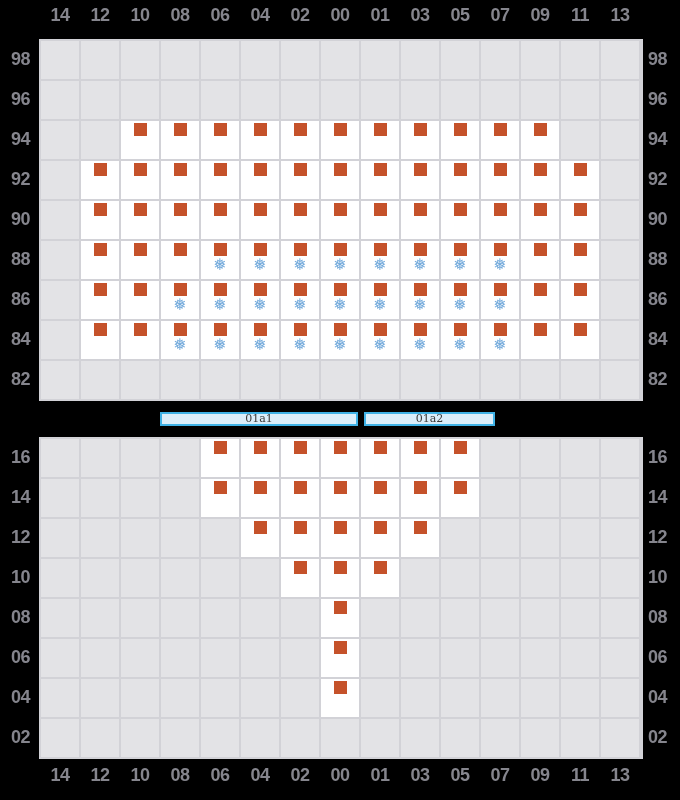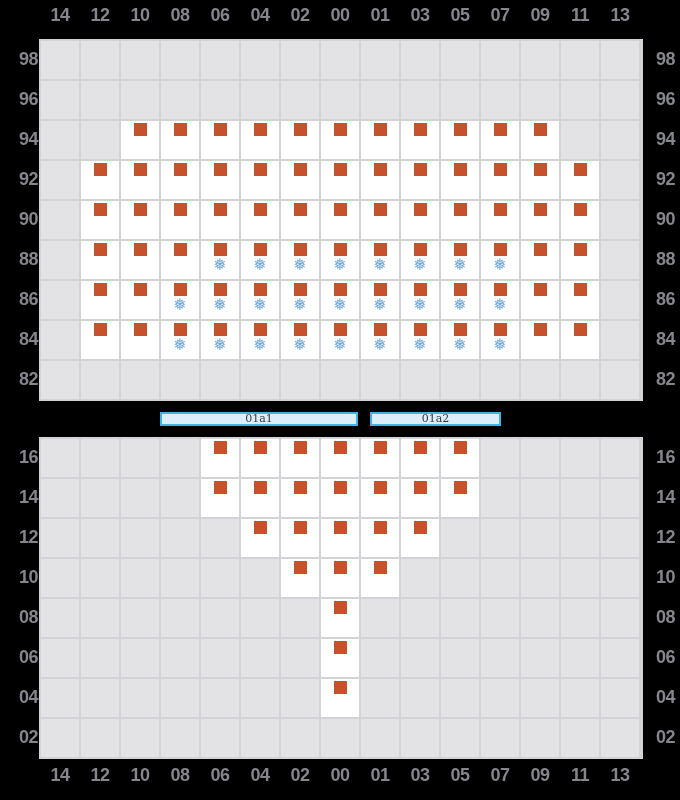--- a/index.html
+++ b/index.html
@@ -11,42 +11,42 @@
   .axis-row{position:absolute;left:40px;width:600px;height:22px;display:flex;}
   .axis-row span{
     width:40px;text-align:center;font-size:18px;line-height:22px;font-weight:700;
     color:var(--axis-label,#85858d);letter-spacing:-0.5px;
   }
   #col-header{top:4px;}
   #col-footer{top:764px;}
   
   .ylab{
     position:absolute;height:40px;line-height:38px;font-size:18px;font-weight:700;
-    color:var(--axis-label,#85858d);letter-spacing:-0.5px;margin-left:8px;
+    color:var(--axis-label,#85858d);letter-spacing:-0.5px;
   }
   .ylab.left{left:0;width:30px;text-align:right;}
   .ylab.right{left:648px;width:32px;text-align:left;}
   
   .panel{
     position:absolute;left:39px;width:602px;background:var(--grid-line,#d2d2d7);
     padding:1px;box-sizing:content-box;
   }
   #top-panel{top:39px;height:360px;}
   #bottom-panel{top:437px;height:320px;}
   .grid{display:grid;grid-template-columns:repeat(15,40px);grid-auto-rows:40px;width:600px;}
   .cell{position:relative;margin:1px;width:38px;height:38px;display:flex;flex-direction:column;align-items:center;}
   .cell.gray{background:var(--cell-empty,#e3e3e6);}
   .cell.white{background:var(--cell-filled,#ffffff);}
   .sq{width:13px;height:13px;margin-top:2px;background:var(--square,#c5522a);}
   .flake{
     font-family:"DejaVu Sans",sans-serif;font-size:16px;line-height:16px;margin-top:1px;
     color:var(--snowflake,#72a9db);
   }
   
-  .bar{position:absolute;left:160px;top:412px;width:361px;height:14px;display:flex;gap:12px;}
+  .bar{position:absolute;left:160px;top:412px;width:361px;height:14px;display:flex;gap:6px;}
   .bar-seg{
     box-sizing:border-box;height:14px;border:2px solid var(--bar-border,#3fb2e6);
     background:var(--bar-fill,#dbeefa);color:var(--bar-text,#3a3a3a);
     font-family:"DejaVu Serif",serif;font-size:11px;line-height:9px;text-align:center;
     overflow:hidden;
   }
   #bar-seg-1{width:198px;}
   #bar-seg-2{width:131px;}
 </style>
 </head>

